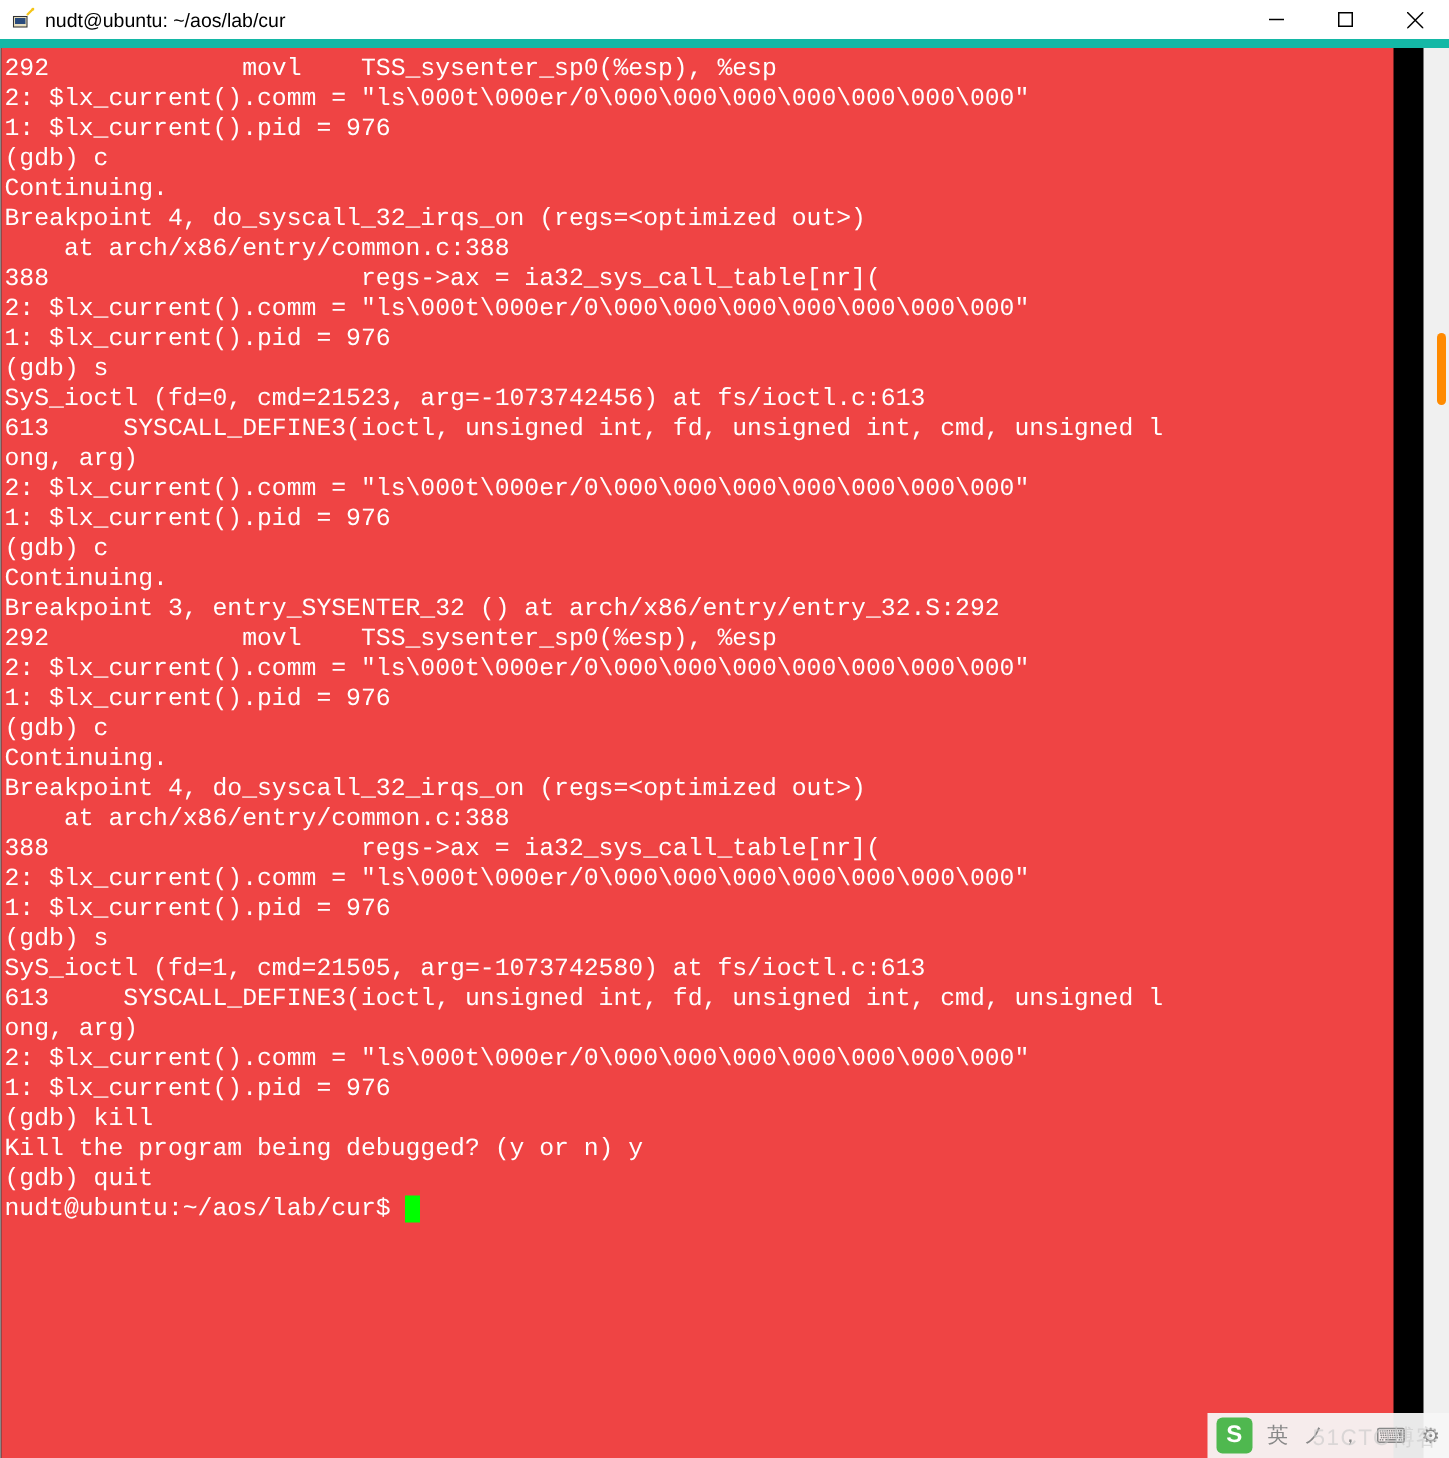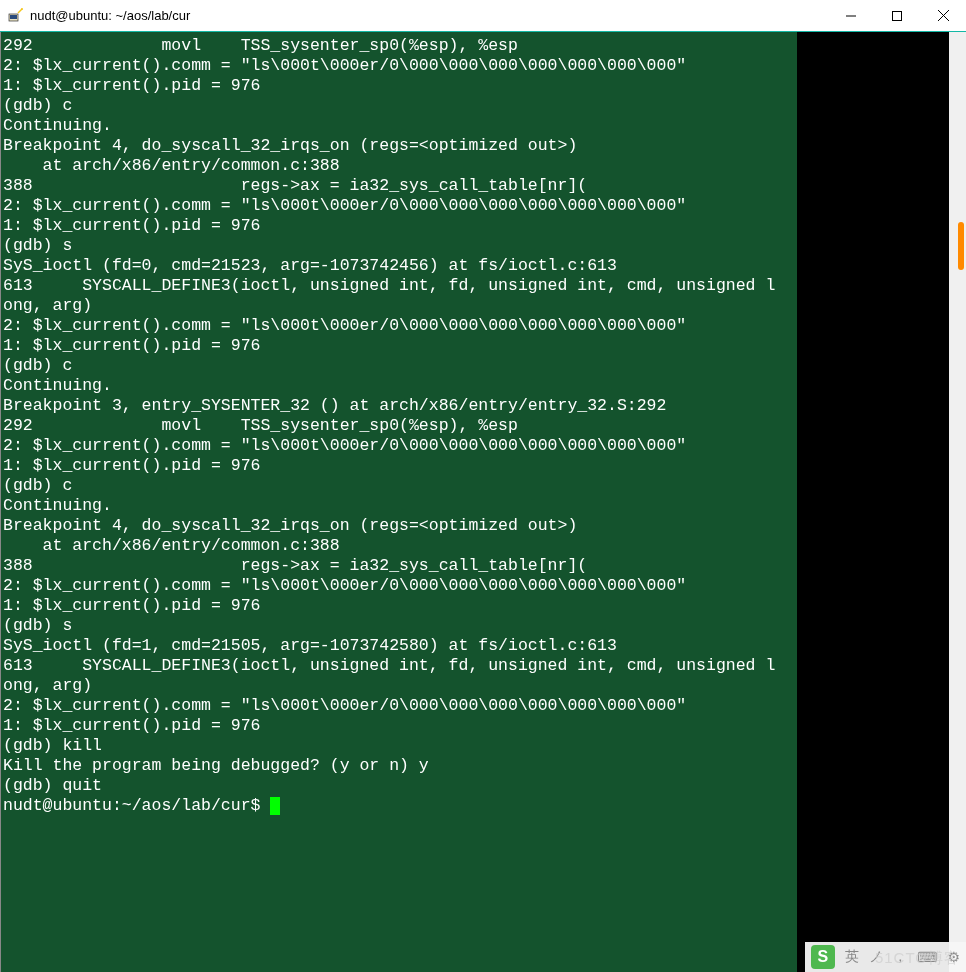--- a/index.html
+++ b/index.html
@@ -7,21 +7,21 @@
     width: 966px;
     height: 972px;
     font-family: "Courier New", monospace;
     background: #fff;
     overflow: hidden;
     position: relative;
   }
   .titlebar {
     height: 32px;
     background: #fff;
-    border-bottom: 1px solid #14b8a6;
+    border-bottom: 6px solid #14b8a6;
     display: flex;
     align-items: center;
     padding: 0 0 0 6px;
   }
   .titlebar .app-icon {
     width: 18px; height: 18px;
     margin-right: 6px;
     display: inline-flex; align-items: center; justify-content: center;
   }
   .titlebar .title-text {
@@ -40,23 +40,23 @@
   }
   .win-btn svg { stroke: #000; stroke-width: 1; fill: none; }
   .terminal-wrap {
     position: relative;
     width: 966px;
     height: 940px;
     background: #000;
     border-left: 1px solid #888;
   }
   .terminal {
-    width: 796px;
+    width: 928px;
     height: 100%;
-    background: #14532d;
+    background: #ef4444;
     color: #fff;
     font-family: "Courier New", monospace;
     font-size: 16.5px;
     line-height: 20px;
     white-space: pre;
     padding: 4px 0 4px 2px;
     overflow: hidden;
   }
   .scrollbar {
     position: absolute;

